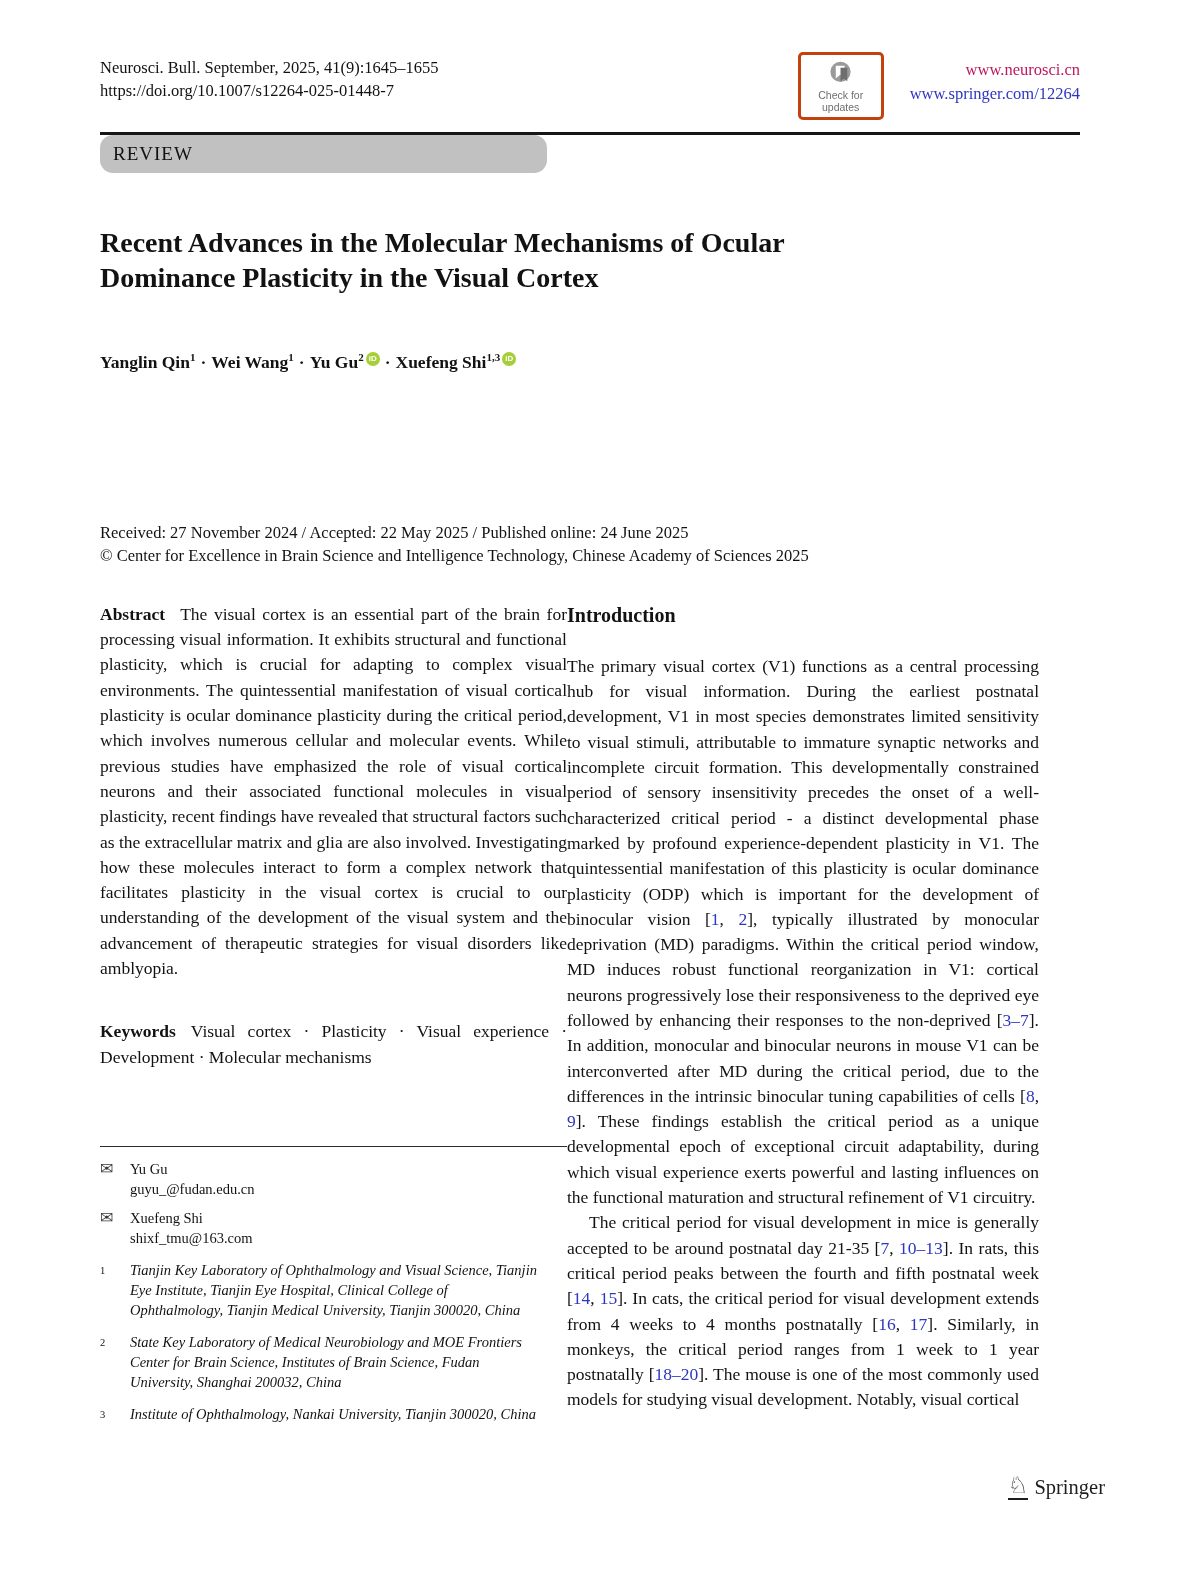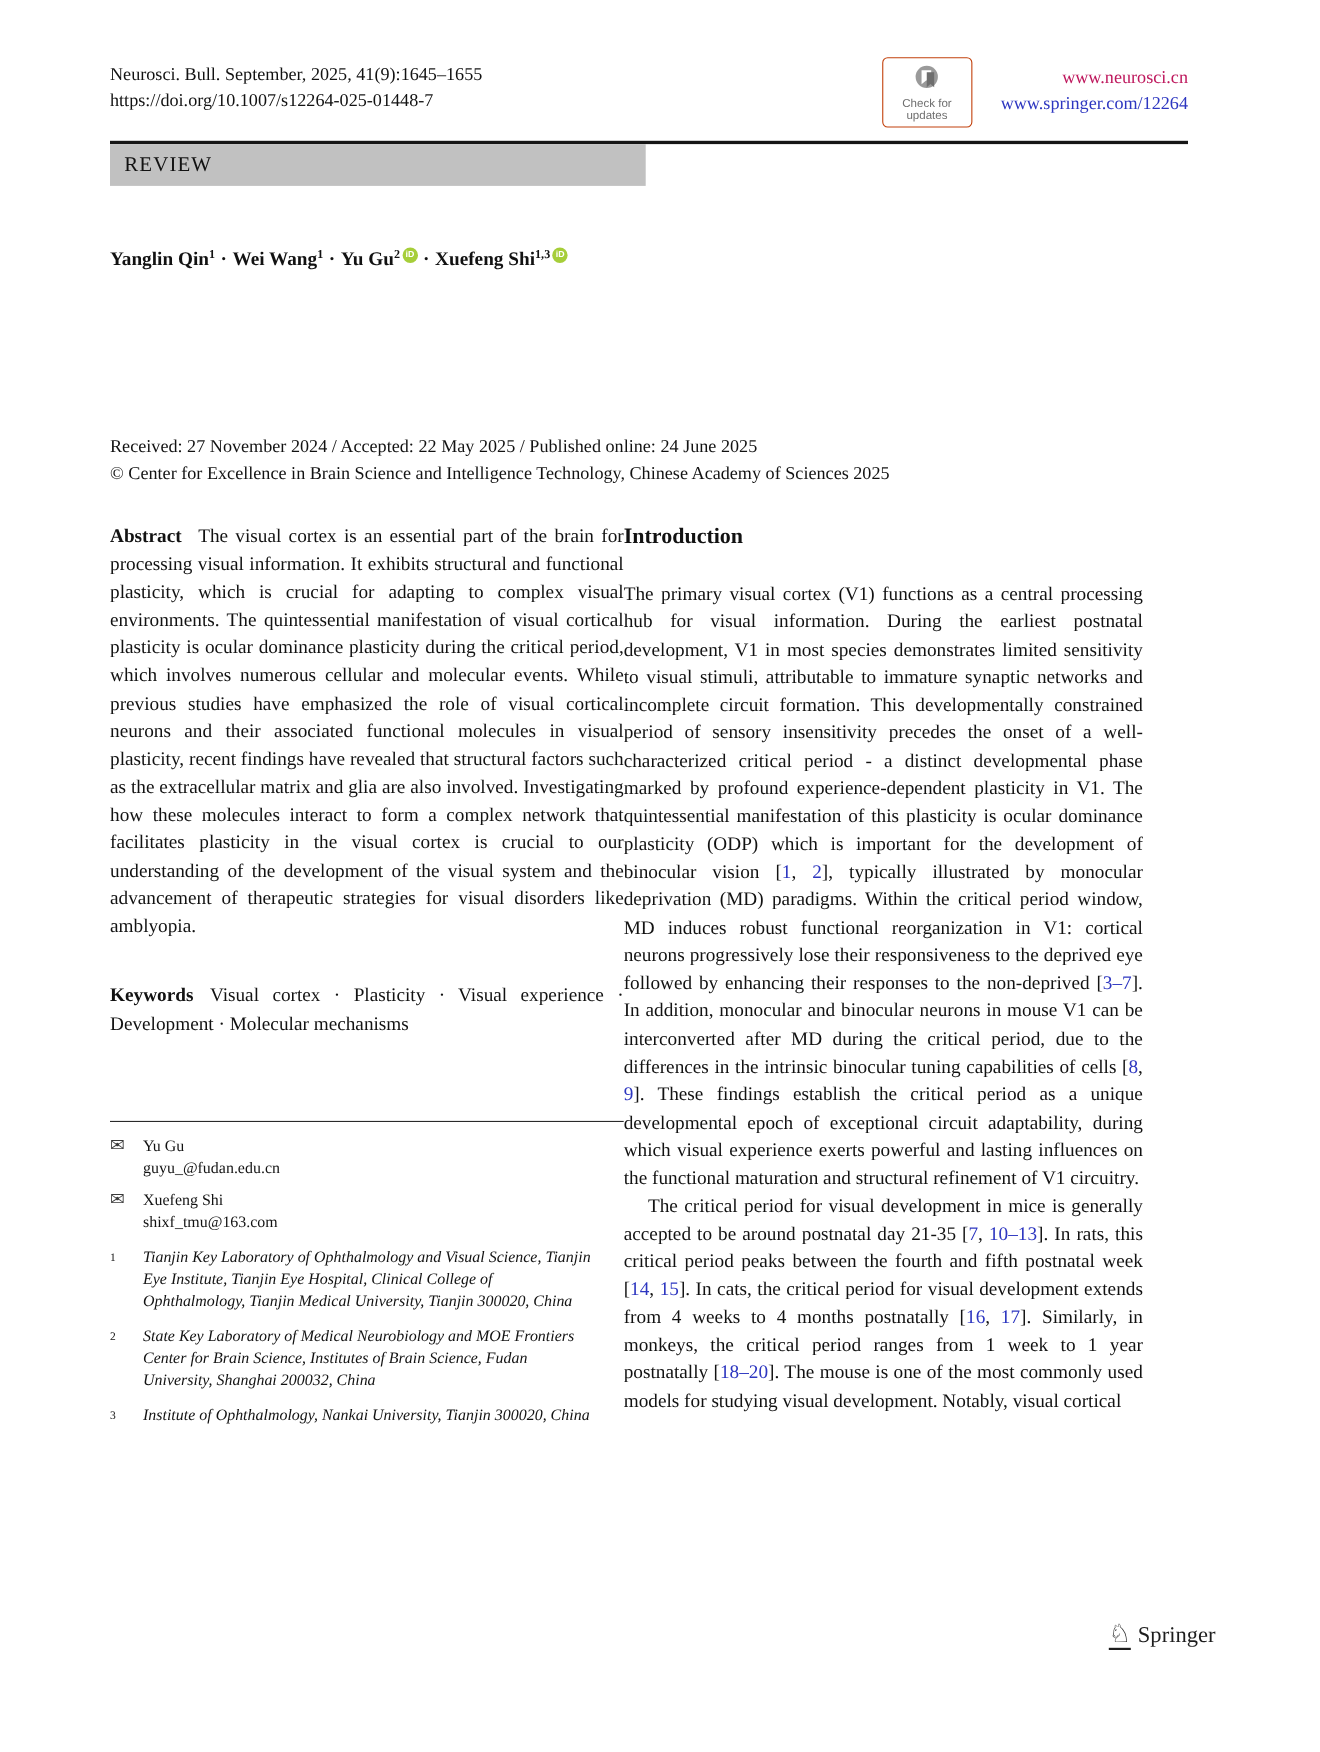--- a/index.html
+++ b/index.html
@@ -12,37 +12,37 @@
     overflow: hidden;
   }
   .page { padding: 56px 120px 0 100px; }
 
   
   .head-row { display: flex; justify-content: space-between; align-items: flex-start; }
   .head-left { font-size: 16.5px; line-height: 23px; }
   .head-right { display: flex; align-items: flex-start; gap: 26px; }
   .badge {
     width: 80px; height: 62px;
-    border: 1px solid #c2410c; border-radius: 5px;
+    border: 3px solid #c2410c; border-radius: 5px;
     display: flex; flex-direction: column; align-items: center; justify-content: center;
     background: #fff; margin-top: -4px;
   }
   .badge-text {
     font-family: "Liberation Sans", sans-serif;
     font-size: 10.5px; line-height: 11.5px; color: #6f6f6f; text-align: center;
   }
   .sites { text-align: right; font-size: 16.5px; line-height: 24px; margin-top: 2px; }
   .site-black { color: #be185d; text-decoration: none; }
   .site-blue { color: #2d36c0; text-decoration: none; }
 
   .top-rule { height: 3px; background: #161616; margin-top: 12px; }
   .review-bar {
-    width: 487px; height: 38px; background: #c1c1c1;
+    width: 447px; height: 38px; background: #c1c1c1;
     font-size: 19px; letter-spacing: 1px; line-height: 38px;
-    padding-left: 13px; box-sizing: border-box;
+    padding-left: 13px; box-sizing: border-box; border-radius: 13px;
   }
 
   
   .title { margin-top: 52px; font-size: 28px; font-weight: bold; line-height: 35px; }
   .byline { margin-top: 56px; font-size: 17.5px; font-weight: bold; }
   .byline sup { font-size: 11px; }
   .dot-sep { padding: 0 5px; }
   .orcid {
     display: inline-block; width: 14px; height: 14px; border-radius: 50%;
     background: #a6ce39; color: #fff; text-align: center;
@@ -116,20 +116,24 @@
       <div class="sites">
         <div class="site-black">www.neurosci.cn</div>
         <div class="site-blue">www.springer.com/12264</div>
       </div>
     </div>
   </div>
 
   <div class="top-rule"></div>
   <div class="review-bar">REVIEW</div>
 
+  <div class="title">
+    <div>Recent Advances in the Molecular Mechanisms of Ocular</div>
+    <div>Dominance Plasticity in the Visual Cortex</div>
+  </div>
 
   <div class="byline">
     <span><span>Yanglin Qin</span><sup>1</sup></span><span class="dot-sep">·</span><span><span>Wei Wang</span><sup>1</sup></span><span class="dot-sep">·</span><span><span>Yu Gu</span><sup>2</sup></span><span class="orcid">iD</span><span class="dot-sep">·</span><span><span>Xuefeng Shi</span><sup>1,3</sup></span><span class="orcid">iD</span>
   </div>
 
   <div class="dates-block">
     <div>Received: 27 November 2024 / Accepted: 22 May 2025 / Published online: 24 June 2025</div>
     <div>© Center for Excellence in Brain Science and Intelligence Technology, Chinese Academy of Sciences 2025</div>
   </div>
 

